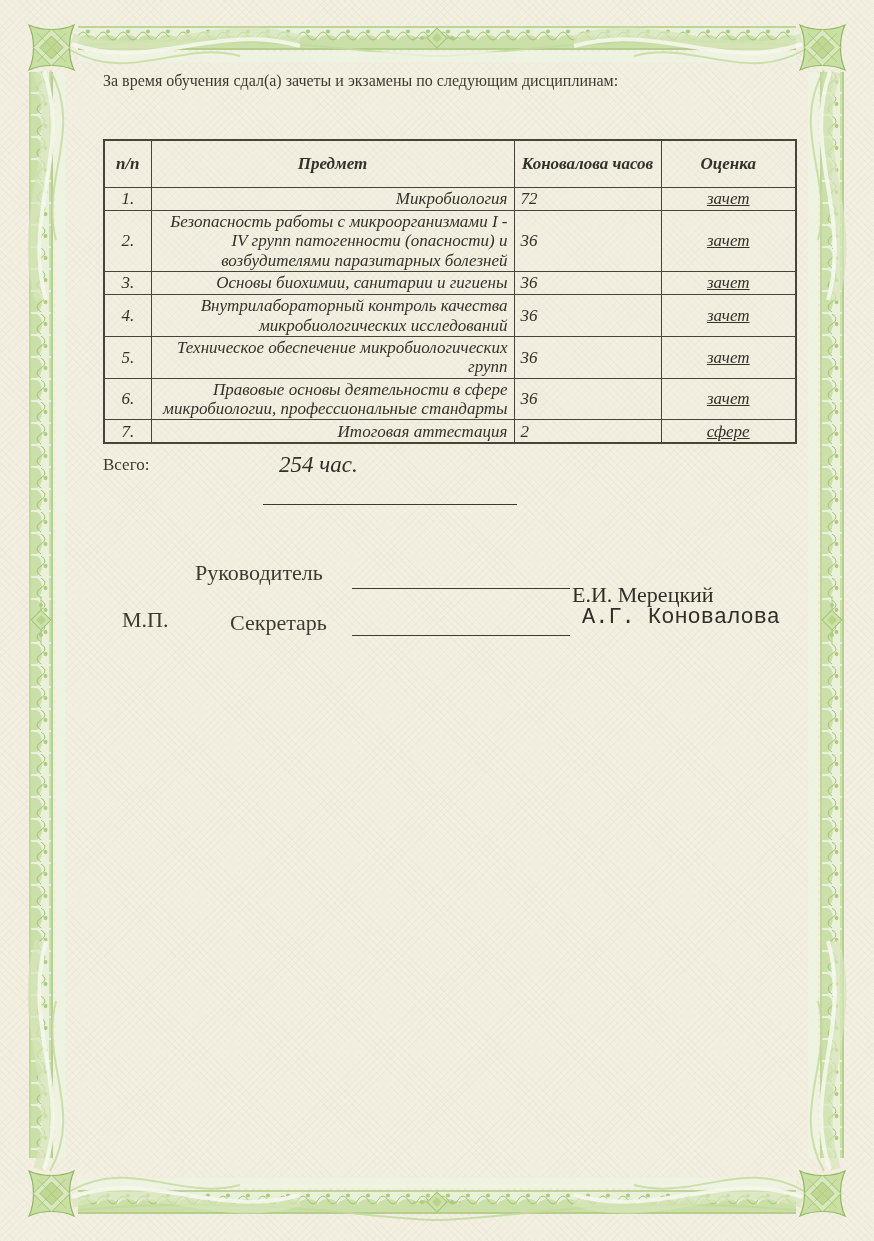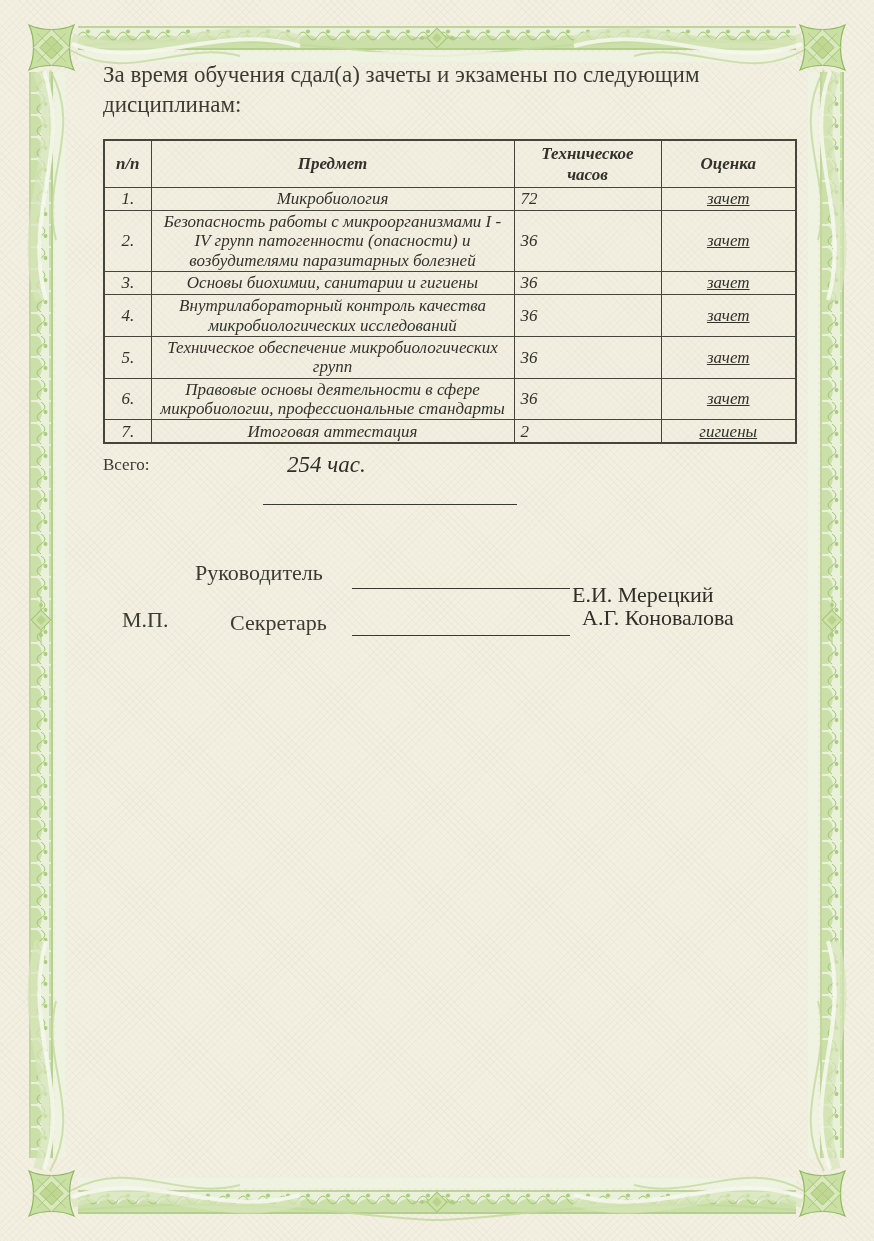--- a/index.html
+++ b/index.html
@@ -13,22 +13,22 @@
       repeating-linear-gradient(45deg,  rgba(150,145,115,0.06) 0 1px, transparent 1px 5px),
       repeating-linear-gradient(-45deg, rgba(150,145,115,0.05) 0 1px, transparent 1px 5px);
     overflow:hidden;
     font-family:"Liberation Serif", serif;
     color:#34332b;
   }
   .frame-svg { position:absolute; left:0; top:0; z-index:0; }
   .content { position:absolute; left:0; top:0; width:100%; height:100%; z-index:1; }
 
   .heading {
-    position:absolute; left:103px; top:60px; width:680px;
-    font-size:23px; line-height:1.3; color:#3c3b32;
+    position:absolute; left:103px; top:71px; width:680px;
+    font-size:16px; line-height:1.3; color:#3c3b32;
   }
 
   table.grades {
     position:absolute; left:103px; top:139px; width:692px;
     border-collapse:collapse; table-layout:fixed;
     border:2px solid #45453a;
     background:rgba(240,237,222,0.25);
   }
   table.grades th, table.grades td {
     border:1px solid #45453a;
@@ -39,46 +39,46 @@
   table.grades th {
     font-weight:bold; font-size:17px; text-align:center;
     height:44px; line-height:1.25; vertical-align:middle; color:#32312a;
   }
   table.grades td { font-size:17px; line-height:1.14; vertical-align:middle; color:#32312a; }
   .col-num   { width:47px;  }
   .col-subj  { width:363px; }
   .col-hours { width:147px; }
   .col-grade { width:135px; }
   td.c-num   { text-align:center; }
-  td.c-subj  { text-align:center; padding-left:8px; }
+  td.c-subj  { text-align:right; padding-left:8px; }
   td.c-hours { text-align:left; }
   td.c-grade { text-align:center;text-decoration:underline; }
   tr.h22 td { height:20px; }
   tr.h56 td { height:55px; }
   tr.h40 td { height:38px; }
 
   .total-label {
     position:absolute; left:103px; top:455px;
     font-size:17px; color:#3c3b32;
   }
   .total-value {
     position:absolute; left:279px; top:452px;
-    font-size:23px; font-style:italic; color:#2f2e27;margin-left:8px;
+    font-size:23px; font-style:italic; color:#2f2e27;
   }
   .rule { position:absolute; border-bottom:1.5px solid #3a392f; height:0; }
   .rule-total { left:263px; top:504px; width:254px; }
   .rule-head  { left:352px; top:588px; width:218px; }
   .rule-sec   { left:352px; top:635px; width:218px; }
 
   .sig-text { position:absolute; font-size:22px; color:#3c3b32; white-space:nowrap;text-align:right; }
   .sig-director-label { left:195px; top:560px; }
   .sig-director-name  { left:572px; top:558px; color:#2f2e27;margin-top:24px; }
   .sig-stamp          { left:122px; top:607px; }
   .sig-secretary-label{ left:230px; top:610px; }
-  .sig-secretary-name { left:582px; top:605px; color:#2f2e27; }
+  .sig-secretary-name { left:582px; top:605px; color:#2f2e27;font-family:Liberation Mono, monospace; }
 </style>
 </head>
 <body>
 
 <div class="page">
 
   <svg class="frame-svg" width="874" height="1241" viewBox="0 0 874 1241" aria-hidden="true">
     <defs>
       <pattern id="scalH" width="20" height="22" patternUnits="userSpaceOnUse">
         <path d="M0,15 a10,6 0 0 1 20,0 L20,22 L0,22 Z" fill="#c6dca0" opacity="0.85"></path>
@@ -170,21 +170,21 @@
       <colgroup>
         <col class="col-num">
           <col class="col-subj">
           <col class="col-hours">
           <col class="col-grade">
       </colgroup>
       <thead>
         <tr>
           <th>п/п</th>
           <th>Предмет</th>
-          <th>Техническое часов</th>
+          <th>Коновалова часов</th>
           <th>Оценка</th>
         </tr>
       </thead>
       <tbody>
         <tr class="h22">
           <td class="c-num">1.</td>
           <td class="c-subj">Микробиология</td>
           <td class="c-hours">72</td>
           <td class="c-grade">зачет</td>
         </tr>
@@ -215,21 +215,21 @@
         <tr class="h40">
           <td class="c-num">6.</td>
           <td class="c-subj">Правовые основы деятельности в сфере микробиологии, профессиональные стандарты</td>
           <td class="c-hours">36</td>
           <td class="c-grade">зачет</td>
         </tr>
         <tr class="h22">
           <td class="c-num">7.</td>
           <td class="c-subj">Итоговая аттестация</td>
           <td class="c-hours">2</td>
-          <td class="c-grade">гигиены</td>
+          <td class="c-grade">сфере</td>
         </tr>
       </tbody>
     </table>
 
     <div class="total-label">Всего:</div>
     <div class="total-value">254 час.</div>
     <div class="rule rule-total"></div>
 
     <div class="sig-text sig-director-label">Руководитель</div>
     <div class="rule rule-head"></div>

